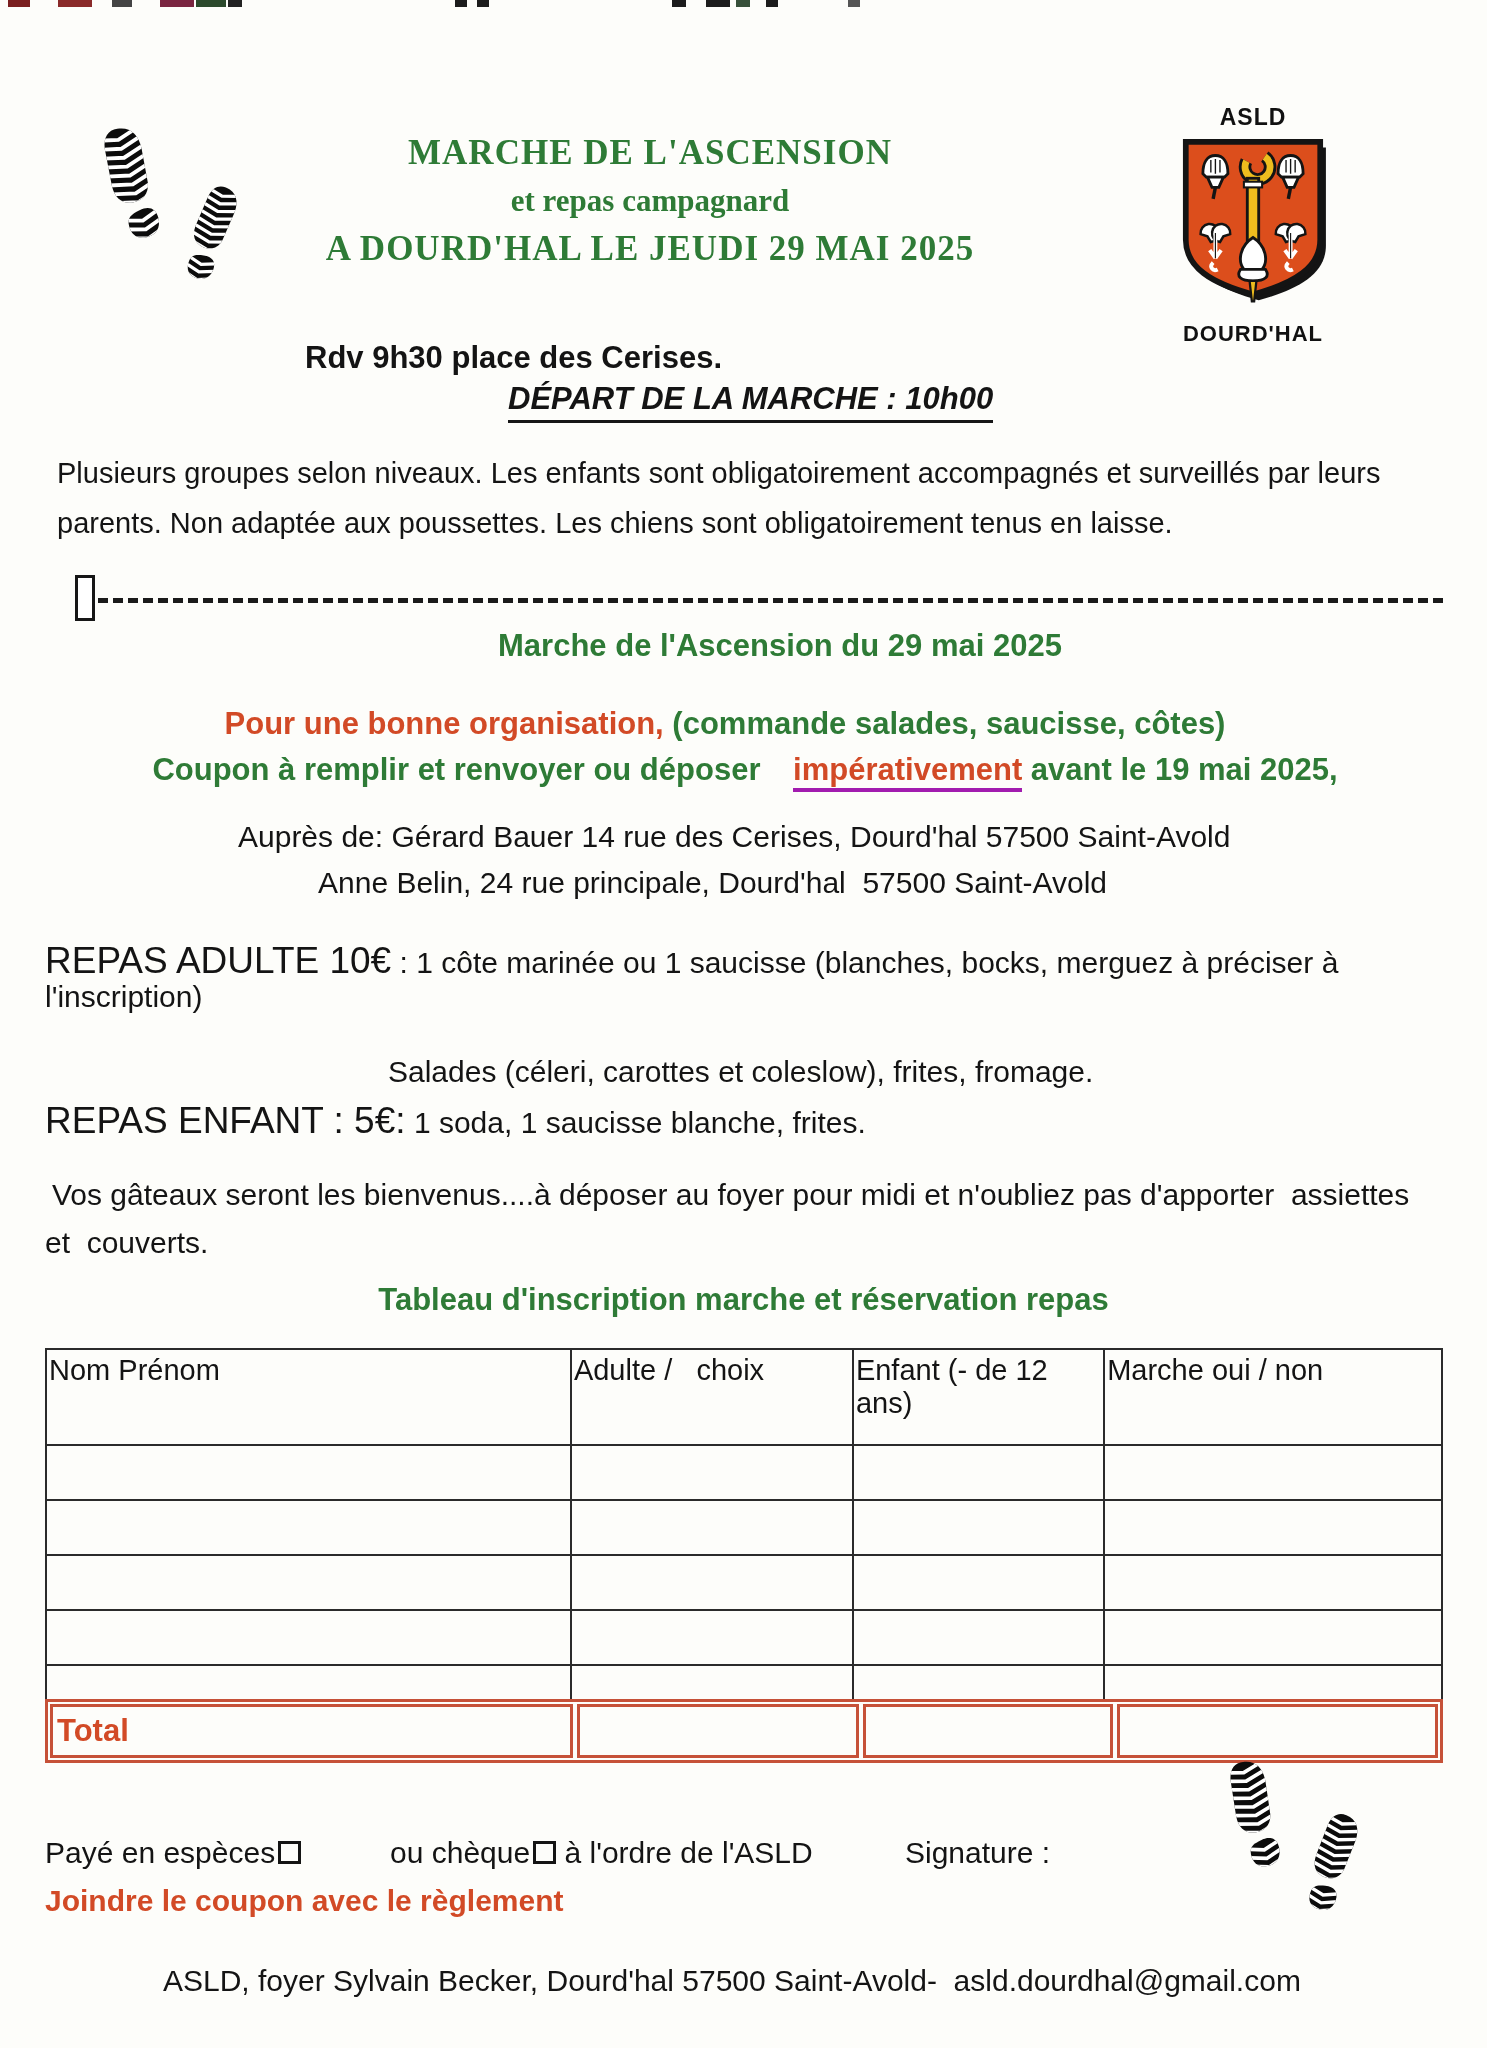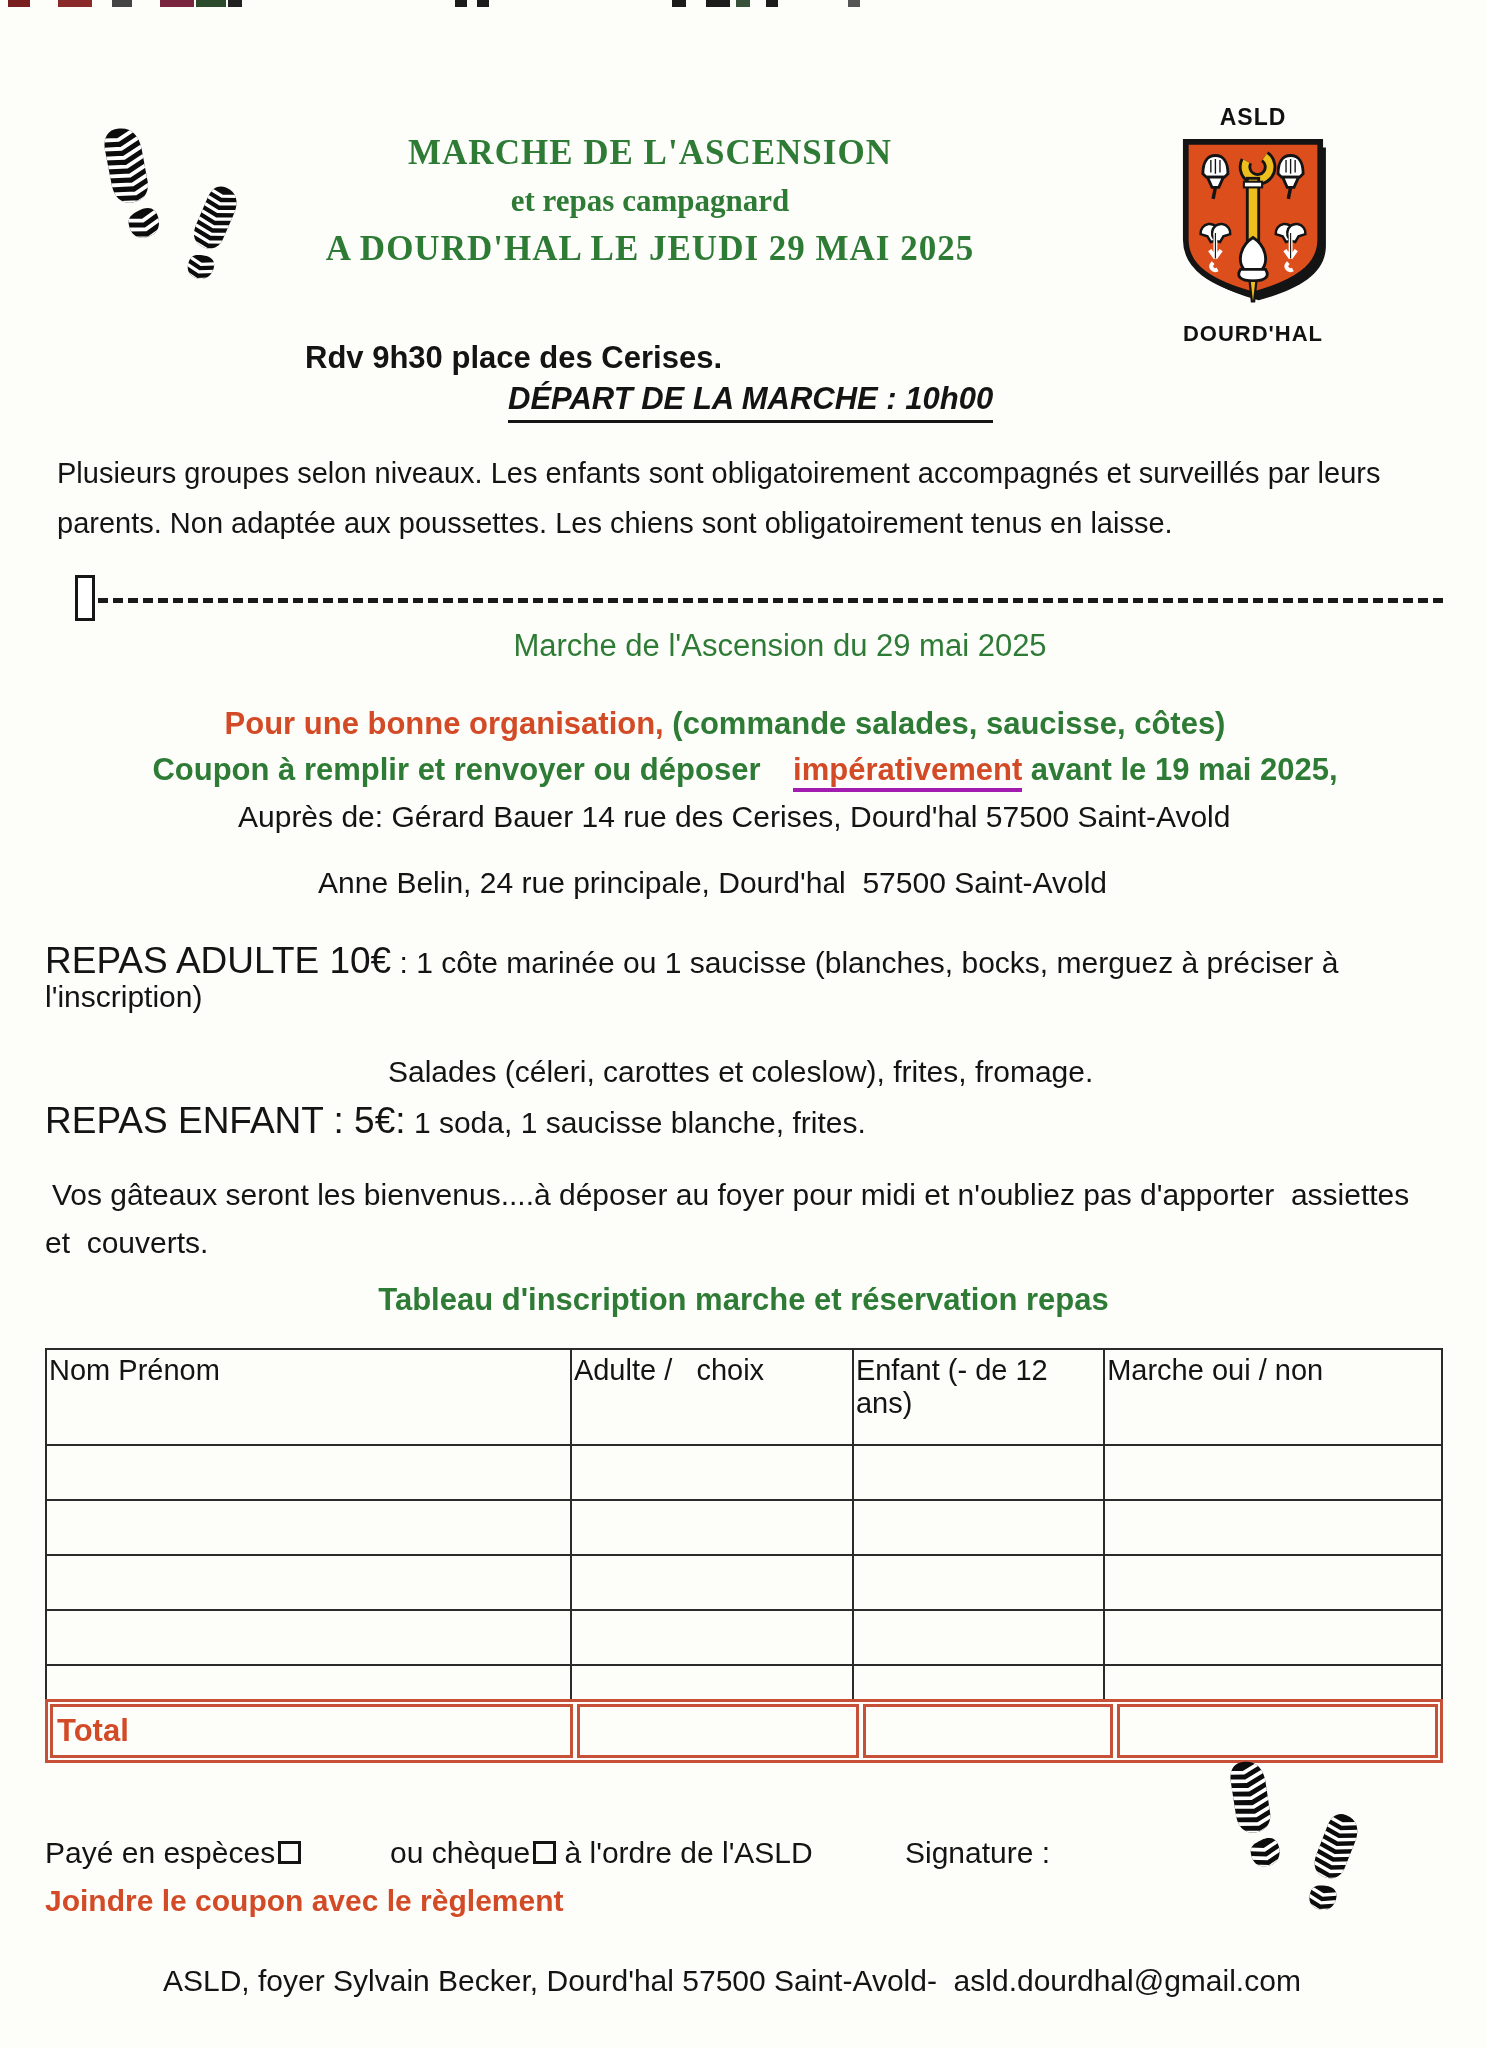--- a/index.html
+++ b/index.html
@@ -31,26 +31,26 @@
   .crest-bottom{font-size:22px;font-weight:700;color:#111;margin-top:2px;letter-spacing:1px;}
 
   .rdv{left:305px;top:340px;font-size:31px;font-weight:700;}
   .depart{left:508px;top:381px;font-size:31px;font-weight:700;font-style:italic;border-bottom:3px solid #161616;padding-bottom:3px;}
 
   .intro{left:57px;top:449px;width:1385px;font-size:29px;line-height:1.72;}
 
   .cut-glyph{left:75px;top:575px;width:14px;height:40px;border:3px solid #161616;background:#fff;}
   .cut-dashes{left:98px;top:598px;width:1345px;border-top:5px dashed #1a1a1a;}
 
-  .coupon-heading{left:100px;top:628px;width:1360px;text-align:center;font-size:31px;font-weight:400;}
+  .coupon-heading{left:100px;top:628px;width:1360px;text-align:center;font-size:31px;font-weight:700;}
   .org-line{left:60px;top:706px;width:1330px;text-align:center;font-size:31px;font-weight:700;}
   .coupon-line2{left:65px;top:752px;width:1360px;text-align:center;font-size:31px;font-weight:700;}
   .uline-red{border-bottom:4px solid #a21caf;padding-bottom:1px;margin-left:24px;}
 
-  .addr1{left:238px;top:800px;font-size:30px;}
+  .addr1{left:238px;top:820px;font-size:30px;}
   .addr2{left:318px;top:866px;font-size:30px;}
 
   .meal-adult{left:45px;top:932px;width:1330px;font-size:30px;line-height:1.55;}
   .meal-adult-2{left:45px;top:980px;font-size:30px;}
   .meal-sides{left:388px;top:1055px;font-size:30px;}
   .meal-child{left:45px;top:1100px;font-size:30px;}
   .label-strong{font-weight:400;font-size:37px;}
 
   .cakes1{left:52px;top:1178px;font-size:30px;}
   .cakes2{left:45px;top:1226px;font-size:30px;}

